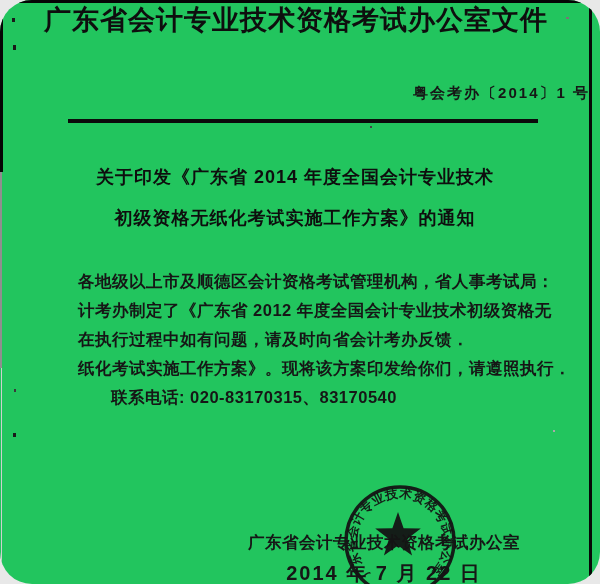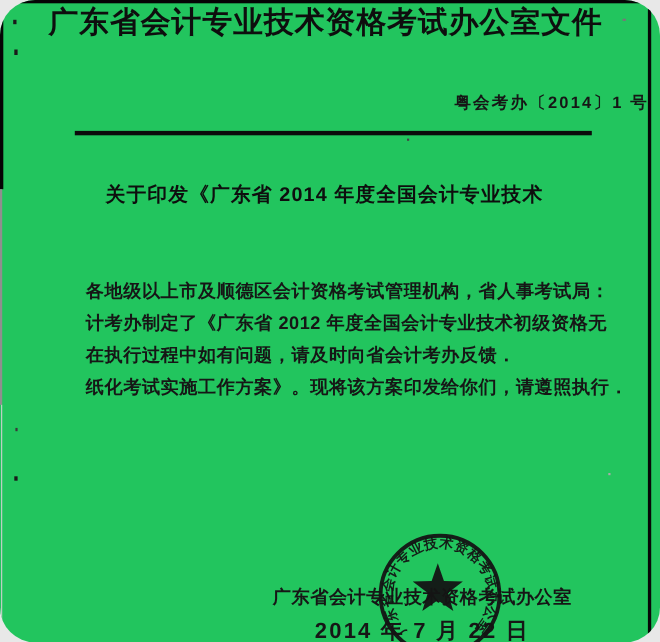--- a/index.html
+++ b/index.html
@@ -36,21 +36,21 @@
   .rule { position:absolute; left:68px; top:119px; width:470px; height:4px; background:#0b0b0b; }
 
   .doc-title {
     position:absolute; top:157px; left:30px; right:40px; margin:0;
     text-align:center; font-size:18px; font-weight:bold; line-height:41px;
     letter-spacing:1px; color:#0e0e0e;
   }
   .doc-title .tline { display:block; }
 
   .body-block {
-    position:absolute; left:78px; top:251px; width:466px;
+    position:absolute; left:78px; top:267px; width:466px;
     font-size:16.5px; line-height:29px; font-weight:bold; letter-spacing:0.5px;
   }
   .bline { white-space:nowrap; }
   .ind { text-indent:2em; }
 
   .sig-block {
     position:absolute; right:70px; top:532px; width:292px;
     text-align:center; font-weight:bold;
   }
   .sig-office { font-size:16.5px; letter-spacing:0.5px; white-space:nowrap; }
@@ -78,27 +78,29 @@
   <div class="speck s7"></div>
 
   <h1 class="banner">广东省会计专业技术资格考试办公室文件</h1>
 
   <div class="docnum">粤会考办〔2014〕1 号</div>
 
   <div class="rule"></div>
 
   <h2 class="doc-title">
     <span class="tline">关于印发《广东省 2014 年度全国会计专业技术</span>
+    <span class="tline">初级资格无纸化考试实施工作方案》的通知</span>
   </h2>
 
   <div class="body-block">
     <div class="bline">各地级以上市及顺德区会计资格考试管理机构，省人事考试局：</div>
     <div class="bline">计考办制定了《广东省 2012 年度全国会计专业技术初级资格无</div>
     <div class="bline">在执行过程中如有问题，请及时向省会计考办反馈．</div>
     <div class="bline">纸化考试实施工作方案》。现将该方案印发给你们，请遵照执行．</div>
+    <div class="bline ind">联系电话: 020-83170315、83170540</div>
   </div>
 
   <div class="sig-block">
     <div class="sig-office">广东省会计专业技术资格考试办公室</div>
     <div class="sig-date">2014 年 7 月 22 日</div>
   </div>
 
   <svg class="seal" viewBox="0 0 150 150" xmlns="http://www.w3.org/2000/svg">
     <circle cx="75" cy="75" r="54" fill="none" stroke="#141414" stroke-width="3.5" opacity="0.95"></circle>
     <path id="sealArc" d="M 45 108 A 44 44 0 1 1 105 108" fill="none"></path>

